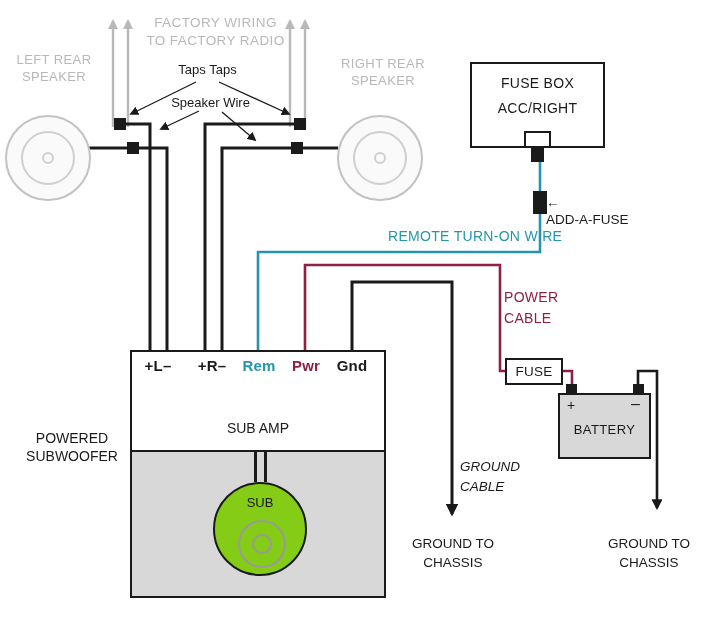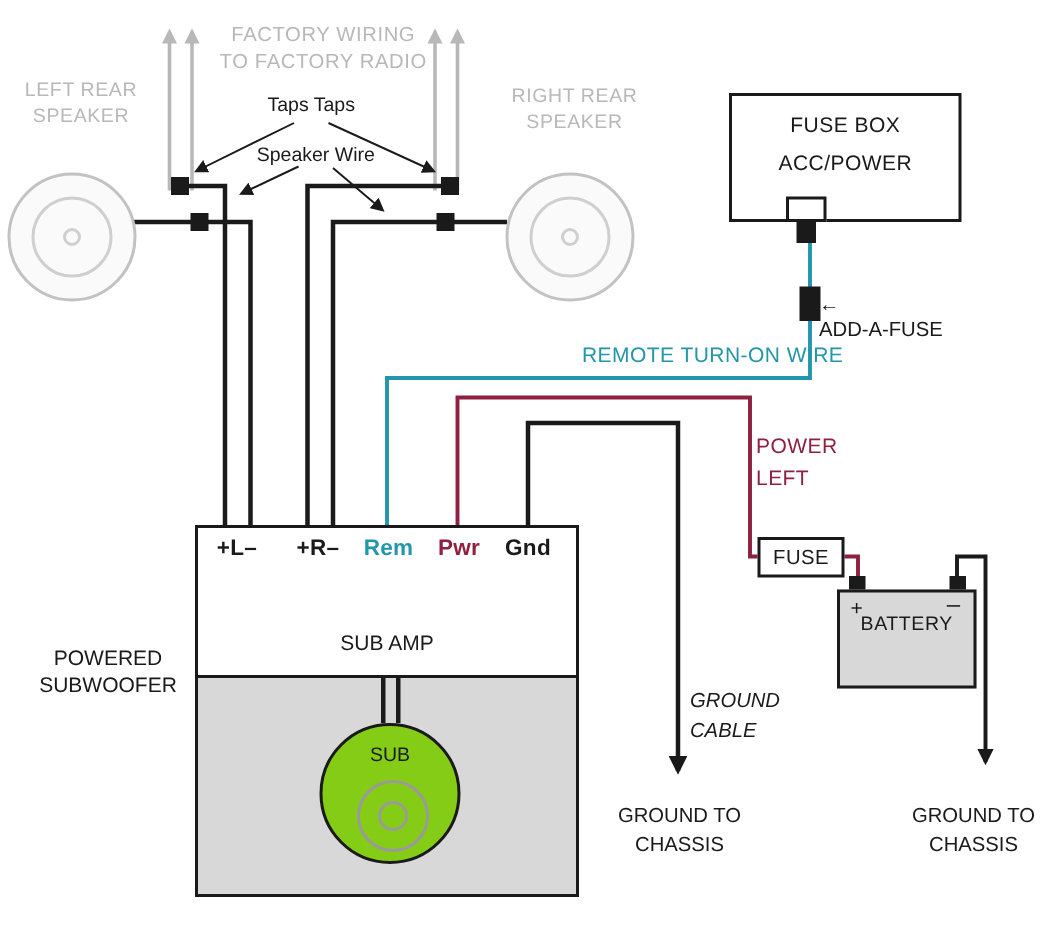--- a/index.html
+++ b/index.html
@@ -11,35 +11,35 @@
   .lbl { position:absolute; white-space:pre-line; line-height:1.3; }
   .center { text-align:center; }
   .gray { color:var(--gray-label); letter-spacing:.4px; font-size:13px; }
   .small { font-size:13px; }
   .teal-text { color:var(--teal); font-size:14px; letter-spacing:.3px;margin-left:36px; }
   .maroon-text { color:var(--maroon); font-size:14px; letter-spacing:.3px; line-height:1.5; }
 
   .box { position:absolute; border:2px solid var(--wire-black); background:#fff; }
 
   
-  .fusebox { left:470px; top:62px; width:155px; height:86px; text-align:center;margin-left:16px; }
+  .fusebox { left:470px; top:62px; width:135px; height:86px; text-align:center; }
   .fusebox .title { margin-top:11px; font-size:14px; letter-spacing:.3px; }
   .fusebox .slot { margin-top:9px; font-size:14px; letter-spacing:.3px; }
   .fuse-tab { position:absolute; left:524px; top:131px; width:27px; height:17px; background:#fff; border:2px solid var(--wire-black); }
   .fuse-conn { position:absolute; left:531px; top:148px; width:13px; height:14px; background:var(--wire-black); }
   .addafuse-body { position:absolute; left:533px; top:191px; width:14px; height:23px; background:var(--wire-black); }
 
   
   .inline-fuse { left:505px; top:358px; width:58px; height:27px; display:flex; align-items:center; justify-content:center; font-size:13.5px; letter-spacing:.3px; }
 
   
   .battery { left:558px; top:393px; width:93px; height:66px; background:var(--box-gray); }
   .battery .plus  { position:absolute; left:7px; top:2px; font-size:14px; }
   .battery .minus { position:absolute; right:9px; top:0; font-size:16px; }
-  .battery .name  { position:absolute; left:0; right:0; top:13px; text-align:center; font-size:13px; letter-spacing:.4px; }
+  .battery .name  { position:absolute; left:0; right:0; top:27px; text-align:center; font-size:13px; letter-spacing:.4px; }
 
   
   .subwoofer { left:130px; top:350px; width:256px; height:248px; }
   .sub-gray { position:absolute; left:0; right:0; top:98px; bottom:0; background:var(--box-gray); border-top:2px solid var(--wire-black); }
   .term { position:absolute; top:357px; width:44px; text-align:center; font-size:15px; font-weight:700; letter-spacing:.2px; }
   .t-teal { color:var(--teal); }
   .t-maroon { color:var(--maroon); }
   .sub-conn { position:absolute; width:3px; height:32px; background:var(--wire-black); top:98px; }
   .circle { position:absolute; border-radius:50%; }
   .sub-outer { left:81px; top:130px; width:94px; height:94px; background:#84cc16; border:2px solid var(--wire-black); }
@@ -132,33 +132,33 @@
   <div class="lbl gray center" style="left:138px; top:14px; width:155px; font-size:13.5px;">FACTORY WIRING
 TO FACTORY RADIO</div>
   <div class="lbl gray center" style="left:328px; top:56px; width:110px;">RIGHT REAR
 SPEAKER</div>
 
   <div class="lbl small center" style="left:165px; top:62px; width:85px;">Taps Taps</div>
   <div class="lbl small center" style="left:163px; top:95px; width:95px;">Speaker Wire</div>
 
   <div class="box fusebox">
     <div class="title">FUSE BOX</div>
-    <div class="slot">ACC/POWER</div>
+    <div class="slot">ACC/RIGHT</div>
   </div>
   <div class="fuse-tab"></div>
   <div class="fuse-conn"></div>
   <div class="addafuse-body"></div>
   <div class="lbl small" style="left:546px; top:176px; font-size:13.5px;">
     <span>←</span>
     <span>ADD-A-FUSE</span>
   </div>
 
   <div class="lbl teal-text" style="left:352px; top:227px;">REMOTE TURN-ON WIRE</div>
   <div class="lbl maroon-text" style="left:504px; top:287px;">POWER
-LEFT</div>
+CABLE</div>
   <div class="lbl" style="left:460px; top:457px; font-size:13.5px; line-height:1.45;font-style:italic;">GROUND
 CABLE</div>
 
   <div class="box subwoofer">
     <div class="sub-gray"></div>
     <div class="sub-conn" style="left:122px;"></div>
     <div class="sub-conn" style="left:132px;"></div>
     <div class="circle sub-outer">
       <div class="sub-name">SUB</div>
       <div class="circle sub-inner"></div>

